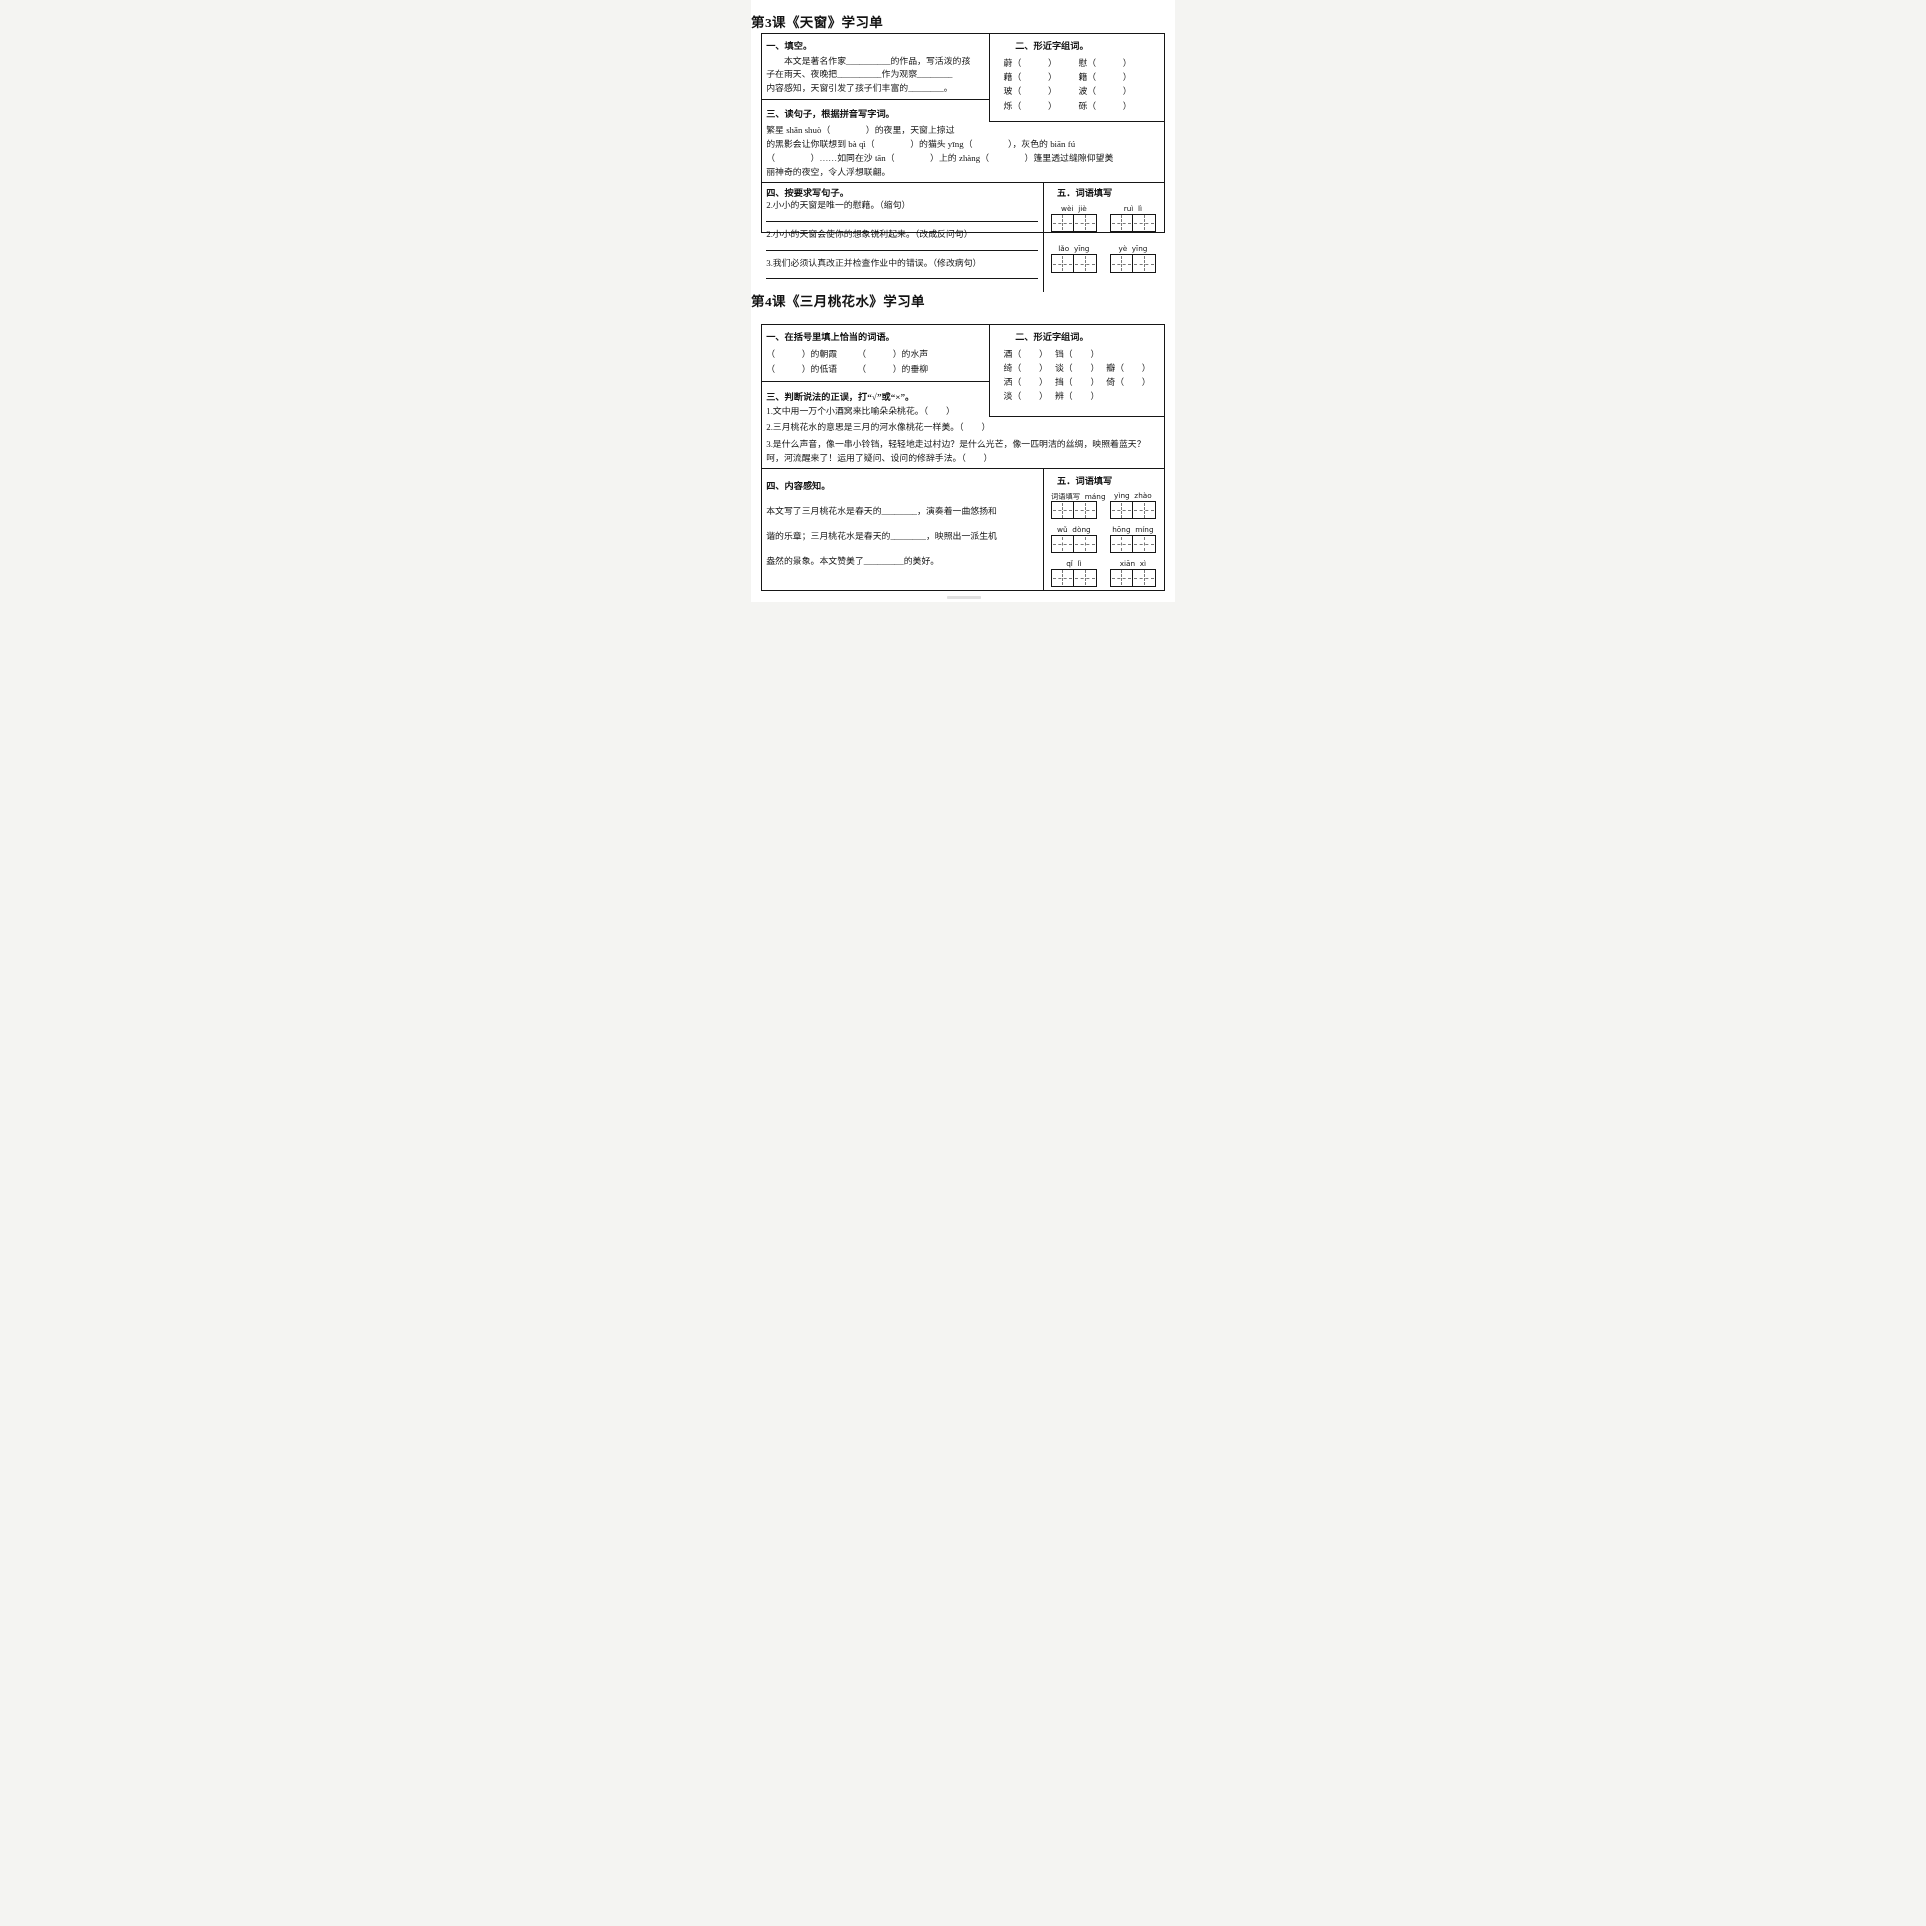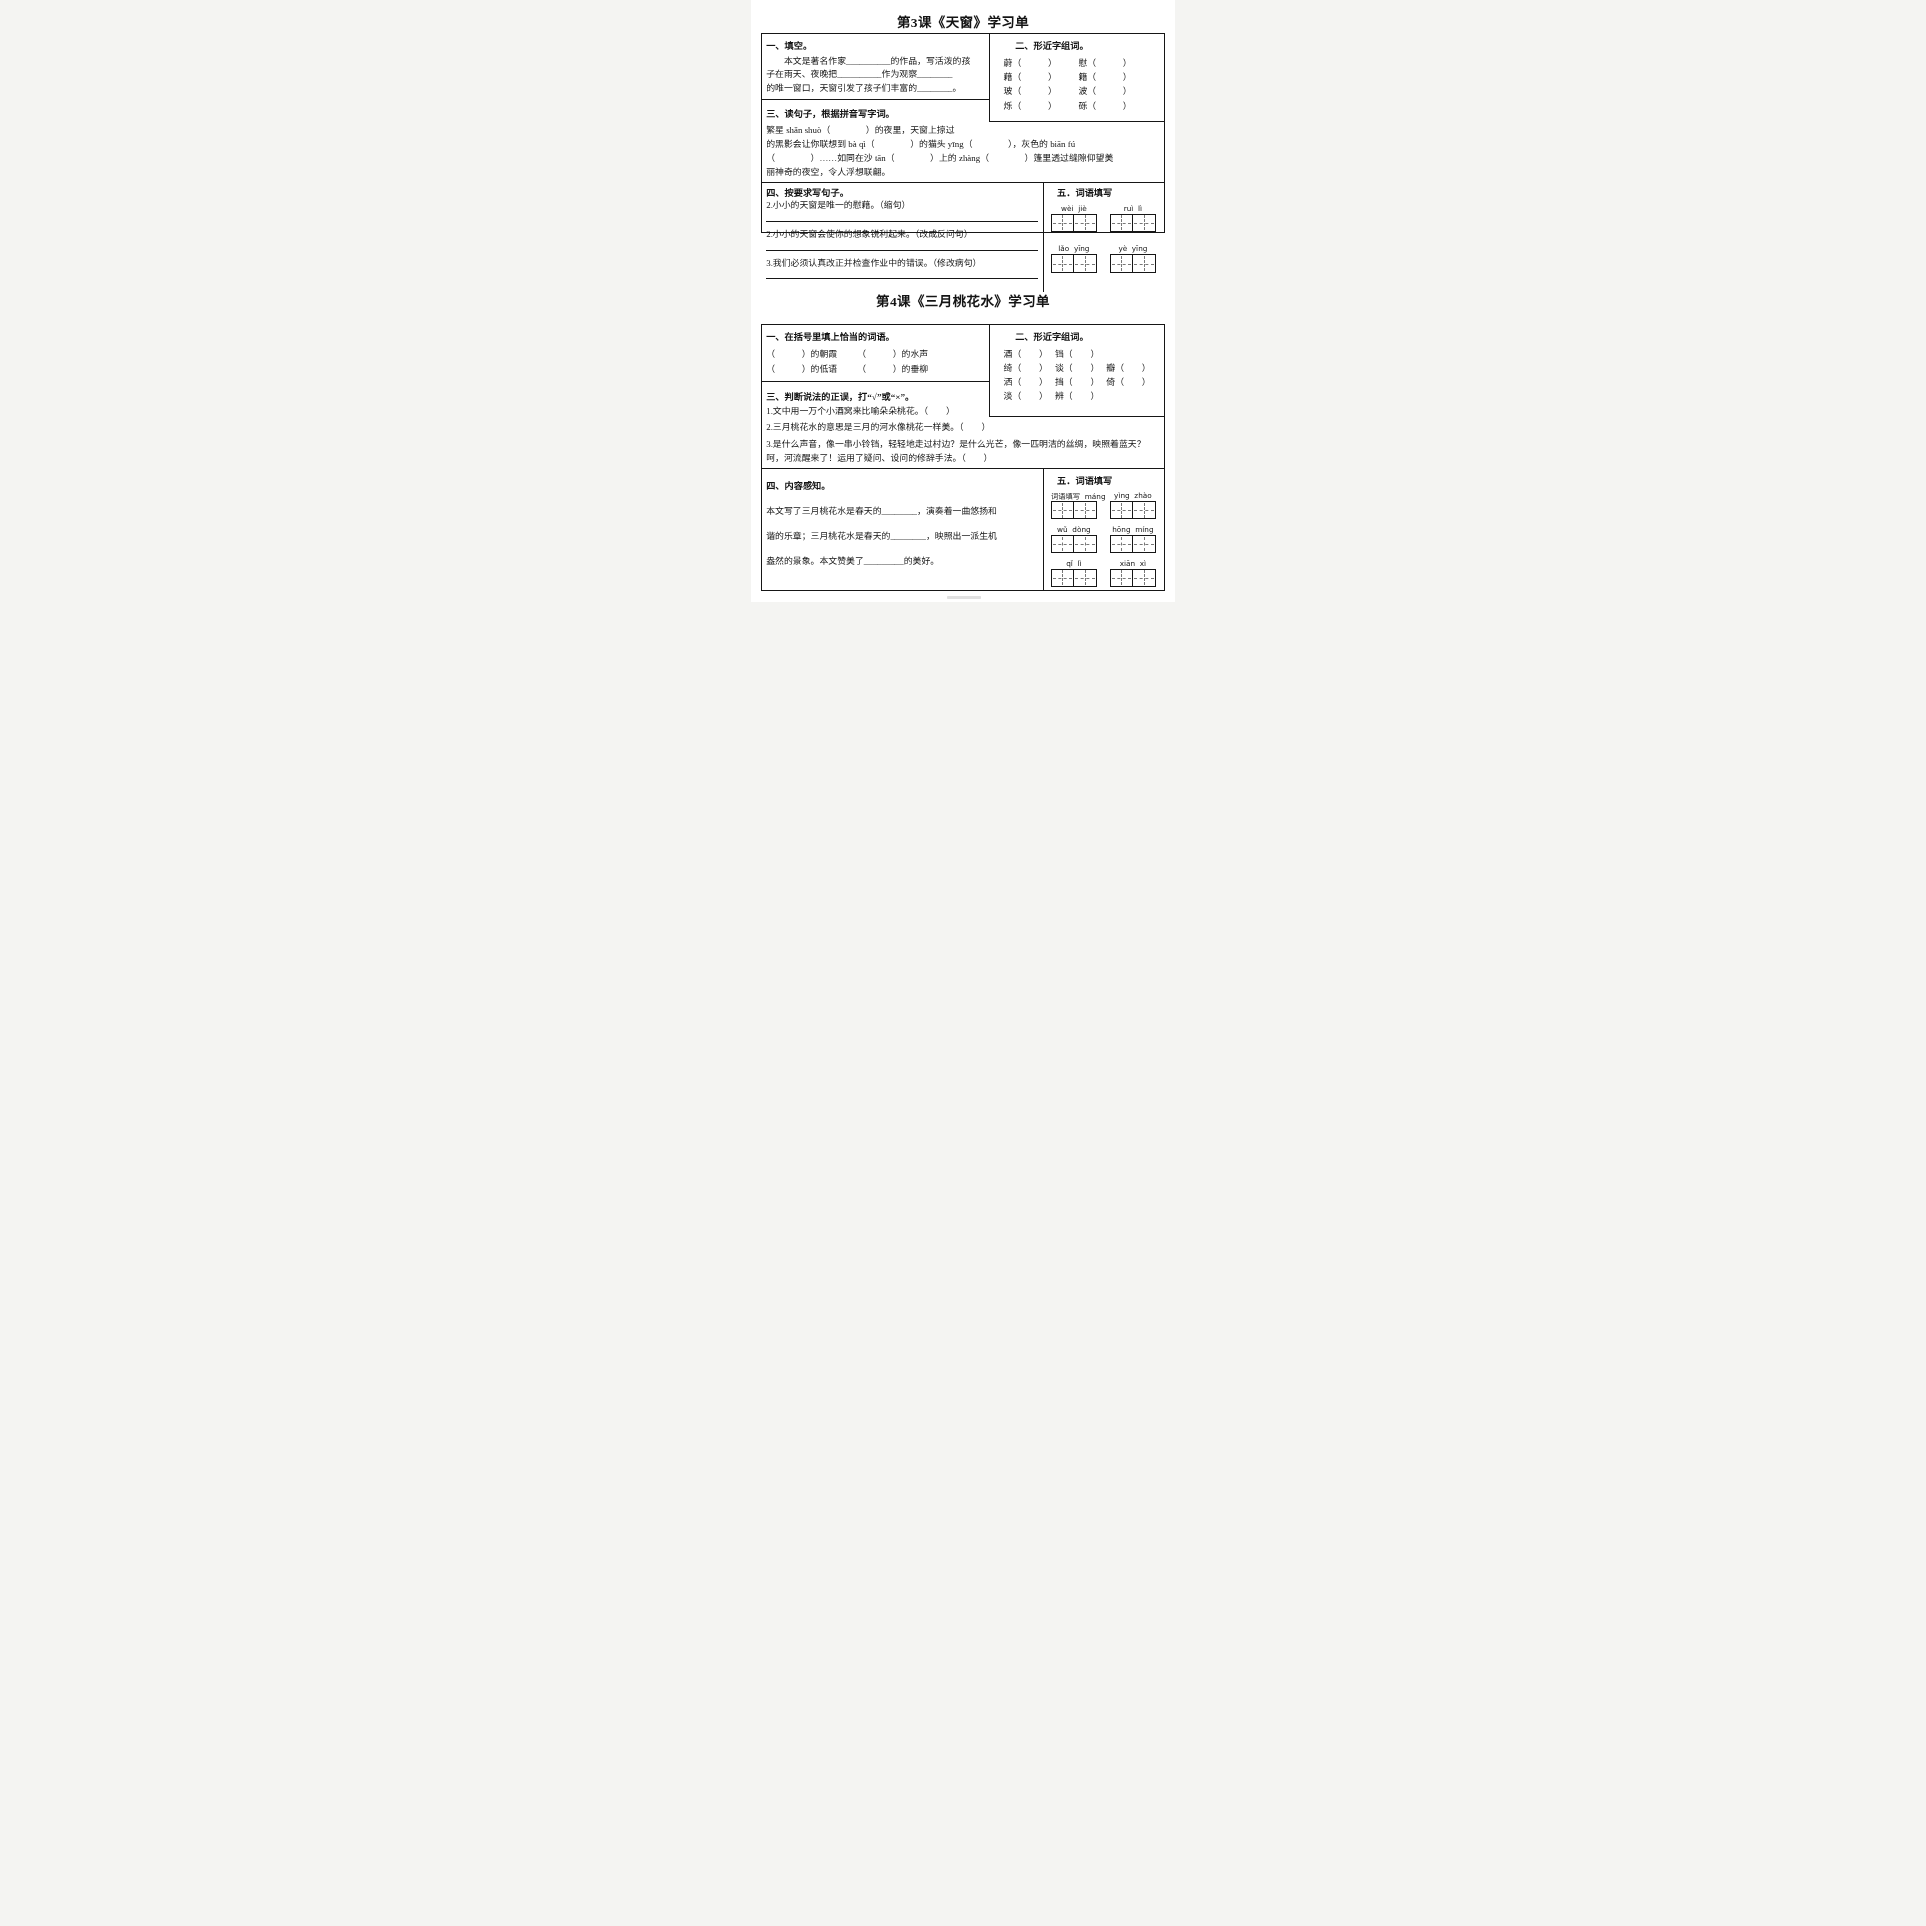--- a/index.html
+++ b/index.html
@@ -1,20 +1,20 @@
 <!DOCTYPE html>
 <html lang="zh-CN" style="font-size:6.2px"><head>
 <meta charset="utf-8">
 <title>学习单</title>
 <style>
   *{margin:0;padding:0;box-sizing:border-box}
   html,body{background:#f4f4f2}
   #page{position:relative;width:424px;height:602px;margin:0 auto;background:#ffffff;color:#141414;
         font-family:"Liberation Serif","DejaVu Serif",serif;overflow:hidden}
-  .main-title{position:absolute;left:0;width:100%;text-align:center;font-size:13.5px;font-weight:700;letter-spacing:0.4px;white-space:nowrap}
+  .main-title{position:absolute;left:0;width:100%;text-align:left;font-size:13.5px;font-weight:700;letter-spacing:0.4px;white-space:nowrap}
   .sheet{position:absolute;left:9.6px;width:404px;border:1.2px solid #161616;background:#fff}
   .hline{position:absolute;border-top:1px solid #161616;height:0}
   .vline{position:absolute;border-left:1px solid #161616;width:0}
   .sec{position:absolute}
   .sec-title{font-size:9.2px;font-weight:700;white-space:nowrap}
   .bodyline{font-size:8.9px;line-height:13.5px;white-space:nowrap}
   .s3line{font-size:8.9px;line-height:14px;white-space:nowrap}
   .pair-row{display:flex;font-size:8.9px;line-height:14.3px;white-space:nowrap}
   .pair-row.lh36{line-height:14px}
   .pair-row.lh38{line-height:14.6px}
@@ -46,21 +46,21 @@
     <div class="vline" style="left:227px;top:0;height:87px"></div>
     <div class="hline" style="left:0;top:65px;width:228px"></div>
     <div class="hline" style="left:227px;top:87px;width:175px"></div>
     <div class="hline" style="left:0;top:148px;width:402px"></div>
     <div class="vline" style="left:281px;top:148px;height:110px"></div>
 
     <div class="sec" style="left:4.6px;top:3.9px;width:221px">
       <div class="sec-title" style="margin-bottom:3.1px">一、填空。</div>
       <div class="bodyline">　　本文是著名作家__________的作品，写活泼的孩</div>
       <div class="bodyline">子在雨天、夜晚把__________作为观察________</div>
-      <div class="bodyline">的唯一窗口，天窗引发了孩子们丰富的________。</div>
+      <div class="bodyline">内容感知，天窗引发了孩子们丰富的________。</div>
     </div>
 
     <div class="sec" style="left:242px;top:3.9px;width:159px">
       <div class="sec-title" style="margin-left:11.6px;margin-bottom:3.9px">二、形近字组词。</div>
       <div class="pair-row" style="gap:21.6px">
         <span>蔚（　　　）</span>
         <span>慰（　　　）</span>
       </div>
       <div class="pair-row" style="gap:21.6px">
         <span>藉（　　　）</span>

